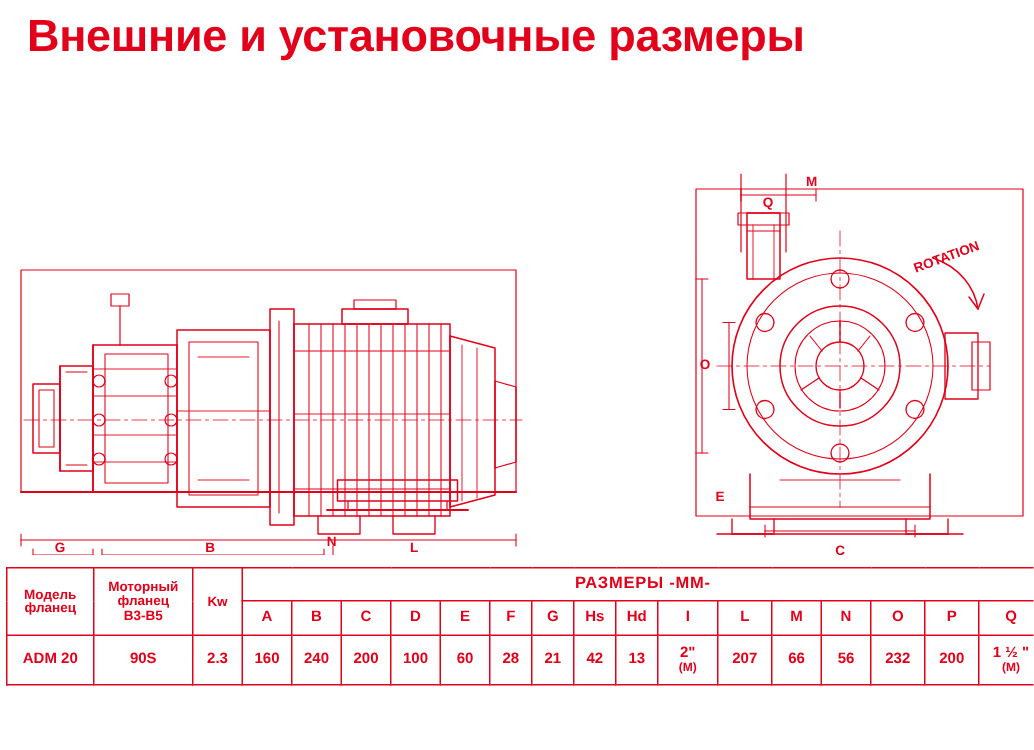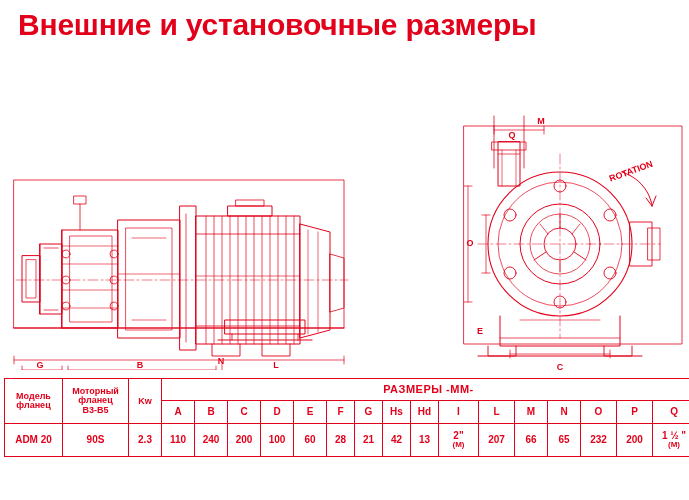--- a/index.html
+++ b/index.html
@@ -312,36 +312,36 @@
           <th class="sub">O</th>
           <th class="sub">P</th>
           <th class="sub">Q</th>
         </tr>
       </thead>
       <tbody>
         <tr>
           <td>ADM 20</td>
           <td>90S</td>
           <td>2.3</td>
-          <td>110</td>
+          <td>160</td>
           <td>240</td>
           <td>200</td>
           <td>100</td>
           <td>60</td>
           <td>28</td>
           <td>21</td>
           <td>42</td>
           <td>13</td>
           <td>
             <span class="cell-stack">2"</span>
             <span class="small-sup">(M)</span>
           </td>
           <td>207</td>
           <td>66</td>
-          <td>65</td>
+          <td>56</td>
           <td>232</td>
           <td>200</td>
           <td>
             <span class="cell-stack">1 ½ "</span>
             <span class="small-sup">(M)</span>
           </td>
         </tr>
       </tbody>
     </table>
   </div>

